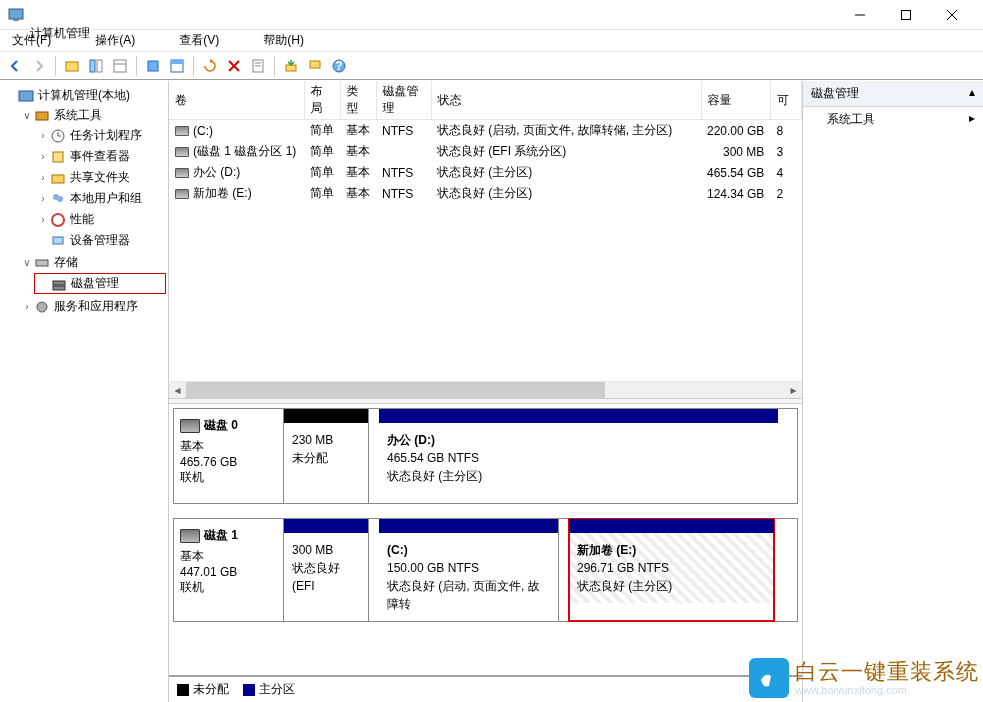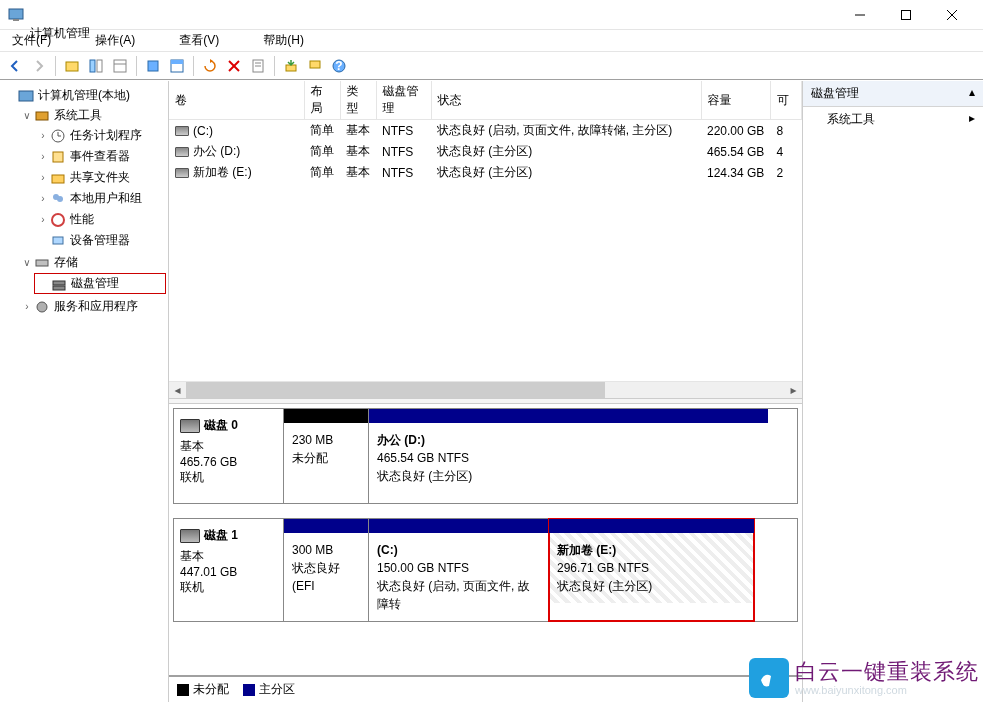--- a/index.html
+++ b/index.html
@@ -43,41 +43,41 @@
 .hscroll { height:17px; border-top:1px solid #e5e5e5; display:flex; }
 .hscroll .track { flex:1; background:#f0f0f0; position:relative;}
 .hscroll .thumb { position:absolute; left:0; top:0; height:100%; width:70%; background:#cdcdcd; }
 .hscroll .arr { width:17px; background:#f0f0f0; display:flex;align-items:center;justify-content:center; color:#606060;}
 
 .disks { flex:1; overflow:auto; padding:4px; }
 .disk-row { display:flex; border:1px solid #888; margin-bottom:14px; min-height:96px; }
 .disk-head { width:110px; border-right:1px solid #888; padding:8px 6px; }
 .disk-head .di { display:flex; align-items:center; gap:4px; margin-bottom:4px;}
 .disk-head .di .dicon{width:20px;height:14px;background:linear-gradient(#777,#bbb);border:1px solid #333; border-radius:1px;}
-.disk-parts { flex:1; display:flex; }
+.disk-parts { flex:1; display:flex;gap:10px; }
 .part { border-right:1px solid #888; position:relative; padding-top:14px; }
 .part:last-child{border-right:none;}
 .part .bar { position:absolute; top:0; left:0; right:0; height:14px; }
 .bar.unalloc { background:#000; }
 .bar.primary { background:#00008b; }
 .part .pbody { padding:8px 8px; line-height:1.5; }
 .part.sel { outline:2px solid #d00; outline-offset:-1px; }
 .part.sel .pbody { background: repeating-linear-gradient(45deg,#fff,#fff 4px,#eee 4px,#eee 8px);}
 
 .legend { padding:4px 8px; border-top:2px solid #a0a0a0; display:flex; gap:14px; align-items:center;}
 .legbox { width:12px; height:12px; display:inline-block; margin-right:4px; vertical-align:middle;}
 
 .actions { width:180px; padding:0; }
 .actions .ahdr { padding:4px 8px; border-bottom:1px solid #ccc; }
 .actions .asec { background:#eef3fa; padding:4px 8px; border-bottom:1px solid #d4d4d4; display:flex; justify-content:space-between;}
 .actions .aitem { padding:4px 8px 4px 24px; cursor:default; display:flex; justify-content:space-between;}
 
 .watermark { position:absolute; right:4px; bottom:4px; display:flex; align-items:center; gap:6px; pointer-events:none;}
 .watermark .logo { width:40px; height:40px; background:#20a0e0; border-radius:6px; display:flex; align-items:center; justify-content:center;}
-.watermark .txt { color:#701a75; font-size:22px; letter-spacing:1px; line-height:1.1;}
+.watermark .txt { color:#a16207; font-size:22px; letter-spacing:1px; line-height:1.1;}
 .watermark .url { color:#cfd9e0; font-size:11px; }
 </style>
 </head>
 <body>
 
 <div class="titlebar">
   <span class="app-icon">
     <svg width="16" height="16">
         <rect x="1" y="2" width="14" height="10" fill="#6aa5d8" stroke="#2a5a8a"></rect>
         <rect x="5" y="12" width="6" height="2" fill="#888"></rect>
@@ -348,20 +348,29 @@
             <tr>
               <td><span class="vol-icon"></span>(C:)</td>
               <td>简单</td>
               <td>基本</td>
               <td>NTFS</td>
               <td>状态良好 (启动, 页面文件, 故障转储, 主分区)</td>
               <td style="text-align:right">220.00 GB</td>
               <td>8</td>
             </tr>
             <tr>
+              <td><span class="vol-icon"></span>(磁盘 1 磁盘分区 1)</td>
+              <td>简单</td>
+              <td>基本</td>
+              <td></td>
+              <td>状态良好 (EFI 系统分区)</td>
+              <td style="text-align:right">300 MB</td>
+              <td>3</td>
+            </tr>
+            <tr>
               <td><span class="vol-icon"></span>办公 (D:)</td>
               <td>简单</td>
               <td>基本</td>
               <td>NTFS</td>
               <td>状态良好 (主分区)</td>
               <td style="text-align:right">465.54 GB</td>
               <td>4</td>
             </tr>
             <tr>
               <td><span class="vol-icon"></span>新加卷 (E:)</td>

